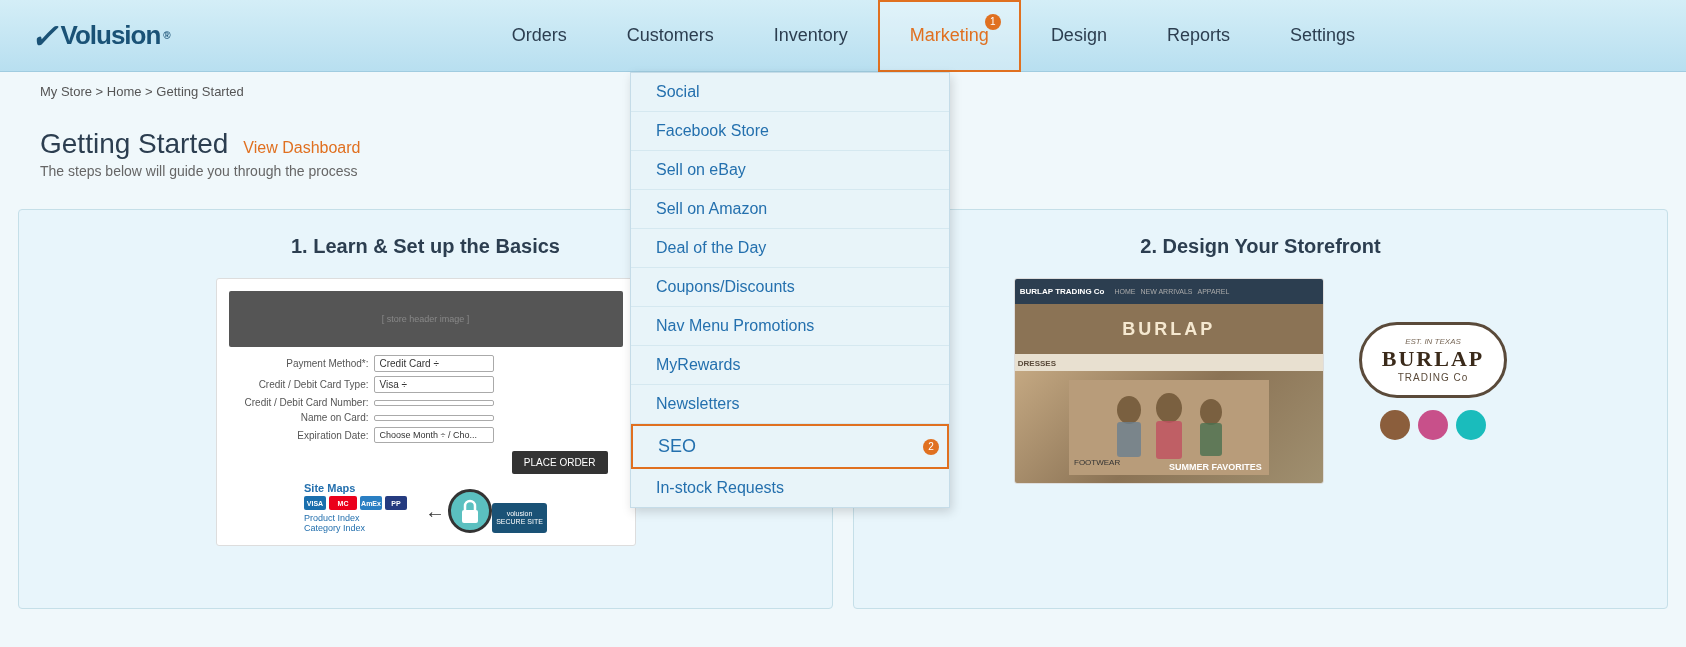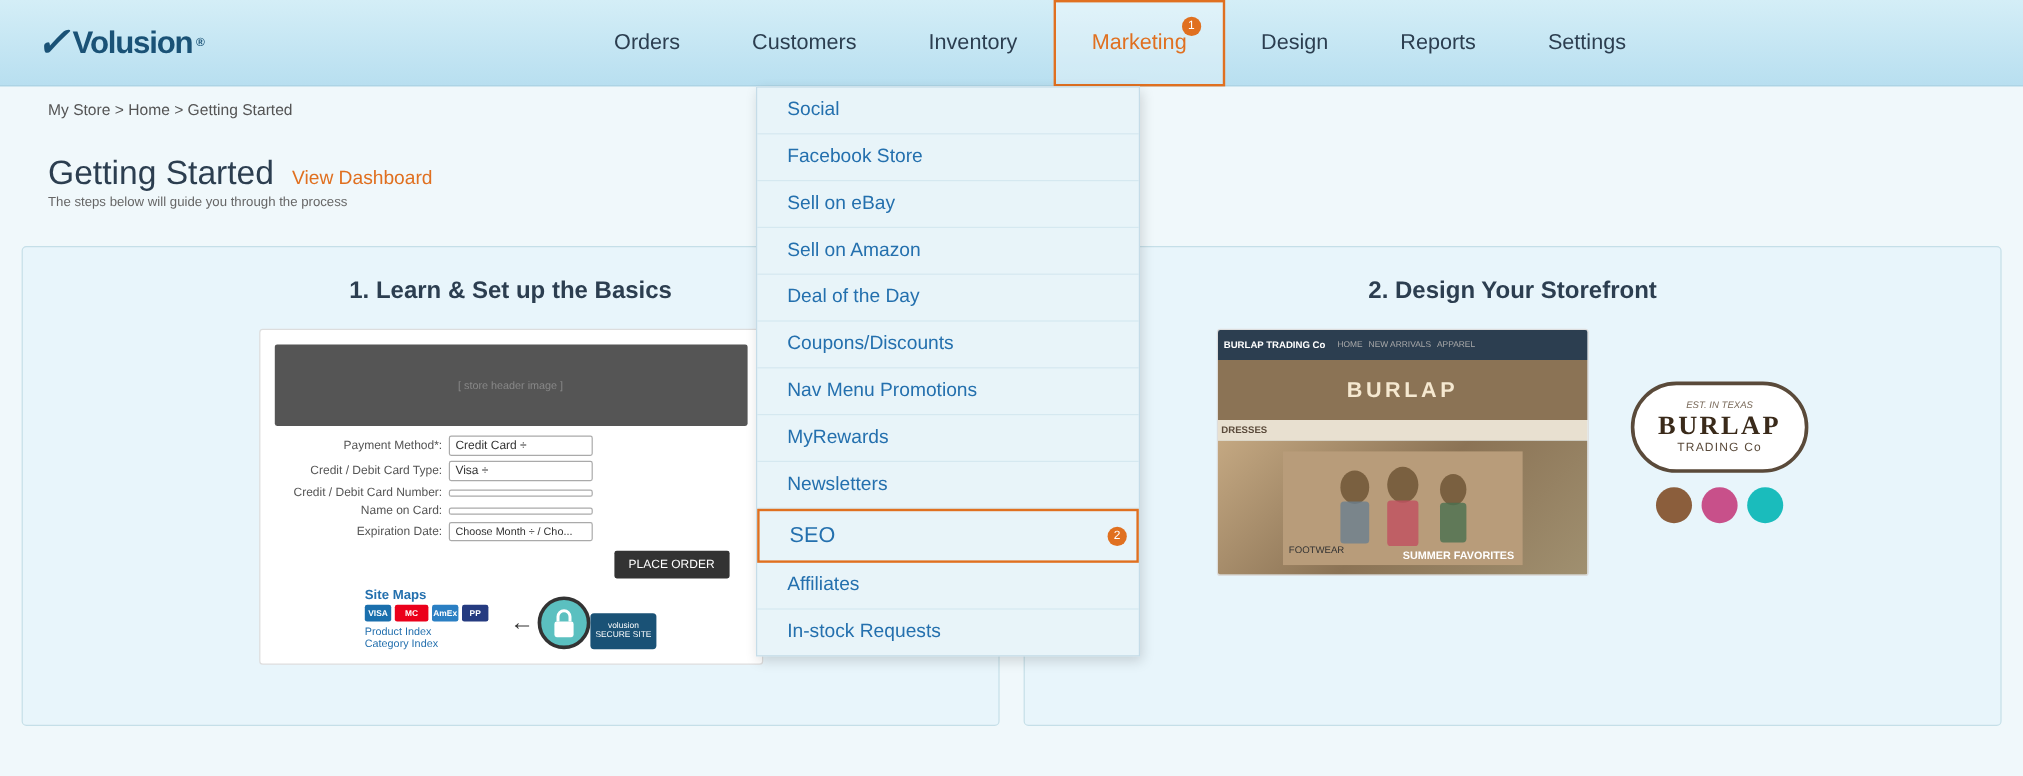--- a/index.html
+++ b/index.html
@@ -88,21 +88,21 @@
       color: #2c3e50;
       margin-top: 19px;
     }
     .view-dashboard-link {
       color: #e07020;
       font-size: 16px;
       cursor: pointer;
       text-decoration: none;
     }
     .page-subtitle {
-      font-size: 11px;
+      font-size: 14px;
       color: #666;
       margin-top: 3px;
     }
 
     
     .main-content {
       padding: 15px 18px;
       display: flex;
       gap: 20px;
     }
@@ -141,21 +141,21 @@
       border: 1px solid #ddd;
       border-radius: 3px;
       width: 420px;
       padding: 12px;
       font-size: 11px;
       color: #333;
       position: relative;
     }
     .checkout-header-img {
       background: #555;
-      height: 68px;
+      height: 56px;
       border-radius: 2px;
       margin-bottom: 8px;
       display: flex;
       align-items: center;
       justify-content: center;
       color: #999;
       font-size: 10px;
     }
     .checkout-form-row {
       display: flex;
@@ -389,23 +389,20 @@
     </div>
     <div class="dropdown-item">
       <span>MyRewards</span>
     </div>
     <div class="dropdown-item">
       <span>Newsletters</span>
     </div>
     <div class="dropdown-item highlighted" style="position:relative;">
       <span style="font-size:18px;">SEO</span>
       <span class="dropdown-badge">2</span>
-    </div>
-    <div class="dropdown-item">
-      <span>Affiliates</span>
     </div>
     <div class="dropdown-item">
       <span>In-stock Requests</span>
     </div>
   </div>
 </div>
 
 <div class="breadcrumb-area">
   <span>My Store &gt; Home &gt; Getting Started</span>
 </div>

